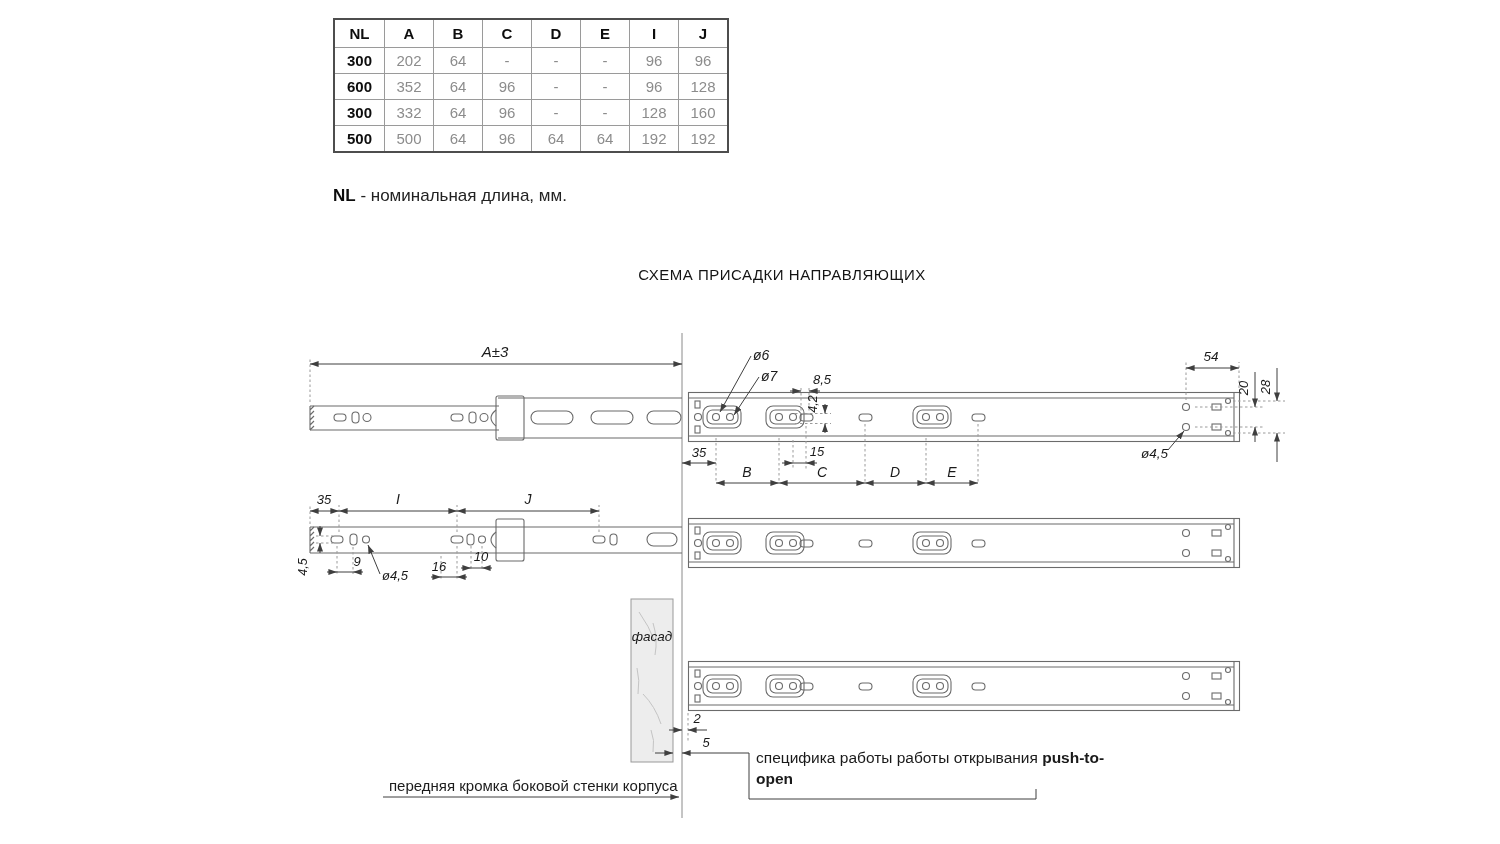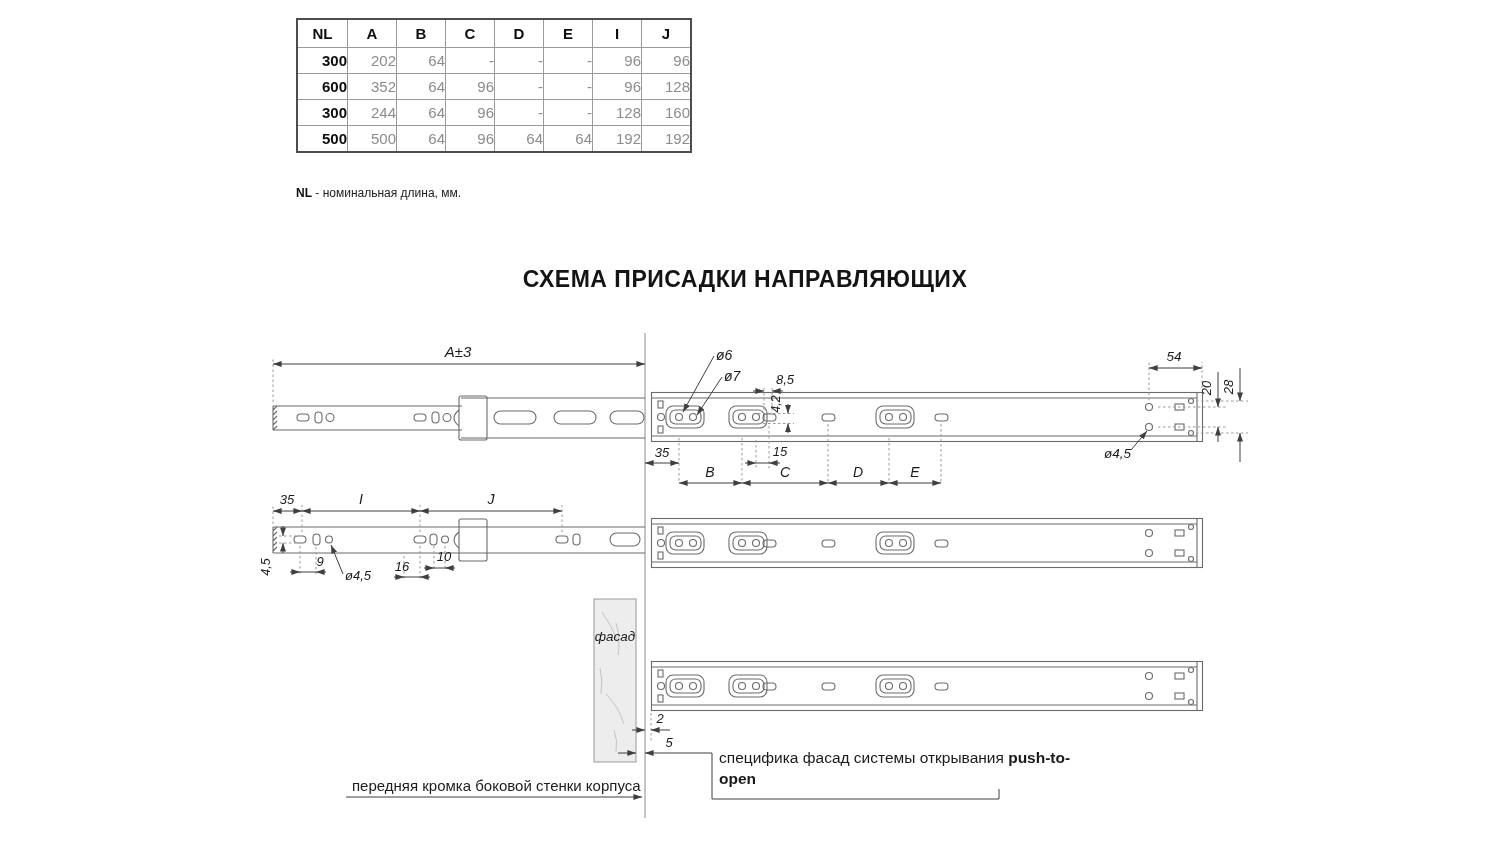--- a/index.html
+++ b/index.html
@@ -1,31 +1,31 @@
 <!DOCTYPE html>
 <html><head>
 <meta charset="utf-8">
 <style>
   html,body{margin:0;padding:0;background:#fff;}
   #stage{position:relative;width:1384px;height:844px;background:#fff;overflow:hidden;
-         font-family:"Liberation Sans",sans-serif;color:#111;}
+         font-family:"Liberation Sans",sans-serif;color:#111;margin-left:37px;}
   
   #dim-table{position:absolute;left:296px;top:18px;border-collapse:collapse;
              font-family:"Liberation Sans",sans-serif;font-size:15px;}
   #dim-table{border:2px solid #4d4d4d;}
   #dim-table th,#dim-table td{border:1px solid #9a9a9a;text-align:center;padding:0;}
   #dim-table th{width:48px;height:27px;font-weight:bold;color:#0d0d0d;}
   #dim-table th.nlcol{width:49px;}
-  #dim-table td{width:48px;height:25px;color:#8c8c8c;text-align:right;}
+  #dim-table td{width:48px;height:25px;color:#8c8c8c;}
   #dim-table td.rowhead{font-weight:bold;color:#0d0d0d;}
-  #tbl-note{position:absolute;left:296px;top:186px;font-size:12px;color:#222;}
+  #tbl-note{position:absolute;left:296px;top:186px;font-size:17px;color:#222;}
   #tbl-note b{color:#0d0d0d;}
   
   #title{position:absolute;left:375px;top:266px;width:740px;text-align:center;
-         font-size:23px;font-weight:bold;color:#141414;letter-spacing:.5px;}
+         font-size:15px;font-weight:normal;color:#141414;letter-spacing:.5px;}
   
   #dwg{position:absolute;left:0;top:0;}
   .rail{stroke:#6b6b6b;stroke-width:1.1;fill:none;}
   .dim{stroke:#3f3f3f;stroke-width:1;fill:none;}
   .ext{stroke:#9a9a9a;stroke-width:1;fill:none;stroke-dasharray:2.5,2.5;}
   .dt{font-family:"Liberation Sans",sans-serif;font-style:italic;fill:#1a1a1a;}
   .dtu{font-family:"Liberation Sans",sans-serif;fill:#1c1c1c;}
   .grain{stroke:#c4c4c4;stroke-width:1;fill:none;}
   
   #push-note{position:absolute;left:719px;top:747px;width:370px;font-size:15.5px;
@@ -65,21 +65,21 @@
         <td>352</td>
         <td>64</td>
         <td>96</td>
         <td>-</td>
         <td>-</td>
         <td>96</td>
         <td>128</td>
       </tr>
       <tr>
         <td class="rowhead">300</td>
-        <td>244</td>
+        <td>332</td>
         <td>64</td>
         <td>96</td>
         <td>-</td>
         <td>-</td>
         <td>128</td>
         <td>160</td>
       </tr>
       <tr>
         <td class="rowhead">500</td>
         <td>500</td>
@@ -315,17 +315,17 @@
       <line class="dim" x1="712" y1="753" x2="645" y2="753" marker-end="url(#ah)"></line>
       <text class="dt" x="669" y="747" font-size="13" text-anchor="middle">5</text>
       <path class="dim" d="M712 753 V799 H999 V789"></path>
 
       <text class="dtu" x="352" y="791" font-size="15">передняя кромка боковой стенки корпуса</text>
       <line class="dim" x1="346" y1="797" x2="642" y2="797" marker-end="url(#ah)"></line>
     </g>
   </svg>
 
   <div id="push-note">
-    <span>специфика фасад системы открывания </span><b>push-to-open</b><br>
+    <span>специфика работы работы открывания </span><b>push-to-open</b><br>
     <br>
   </div>
 
 </div>
 
 </body></html>

